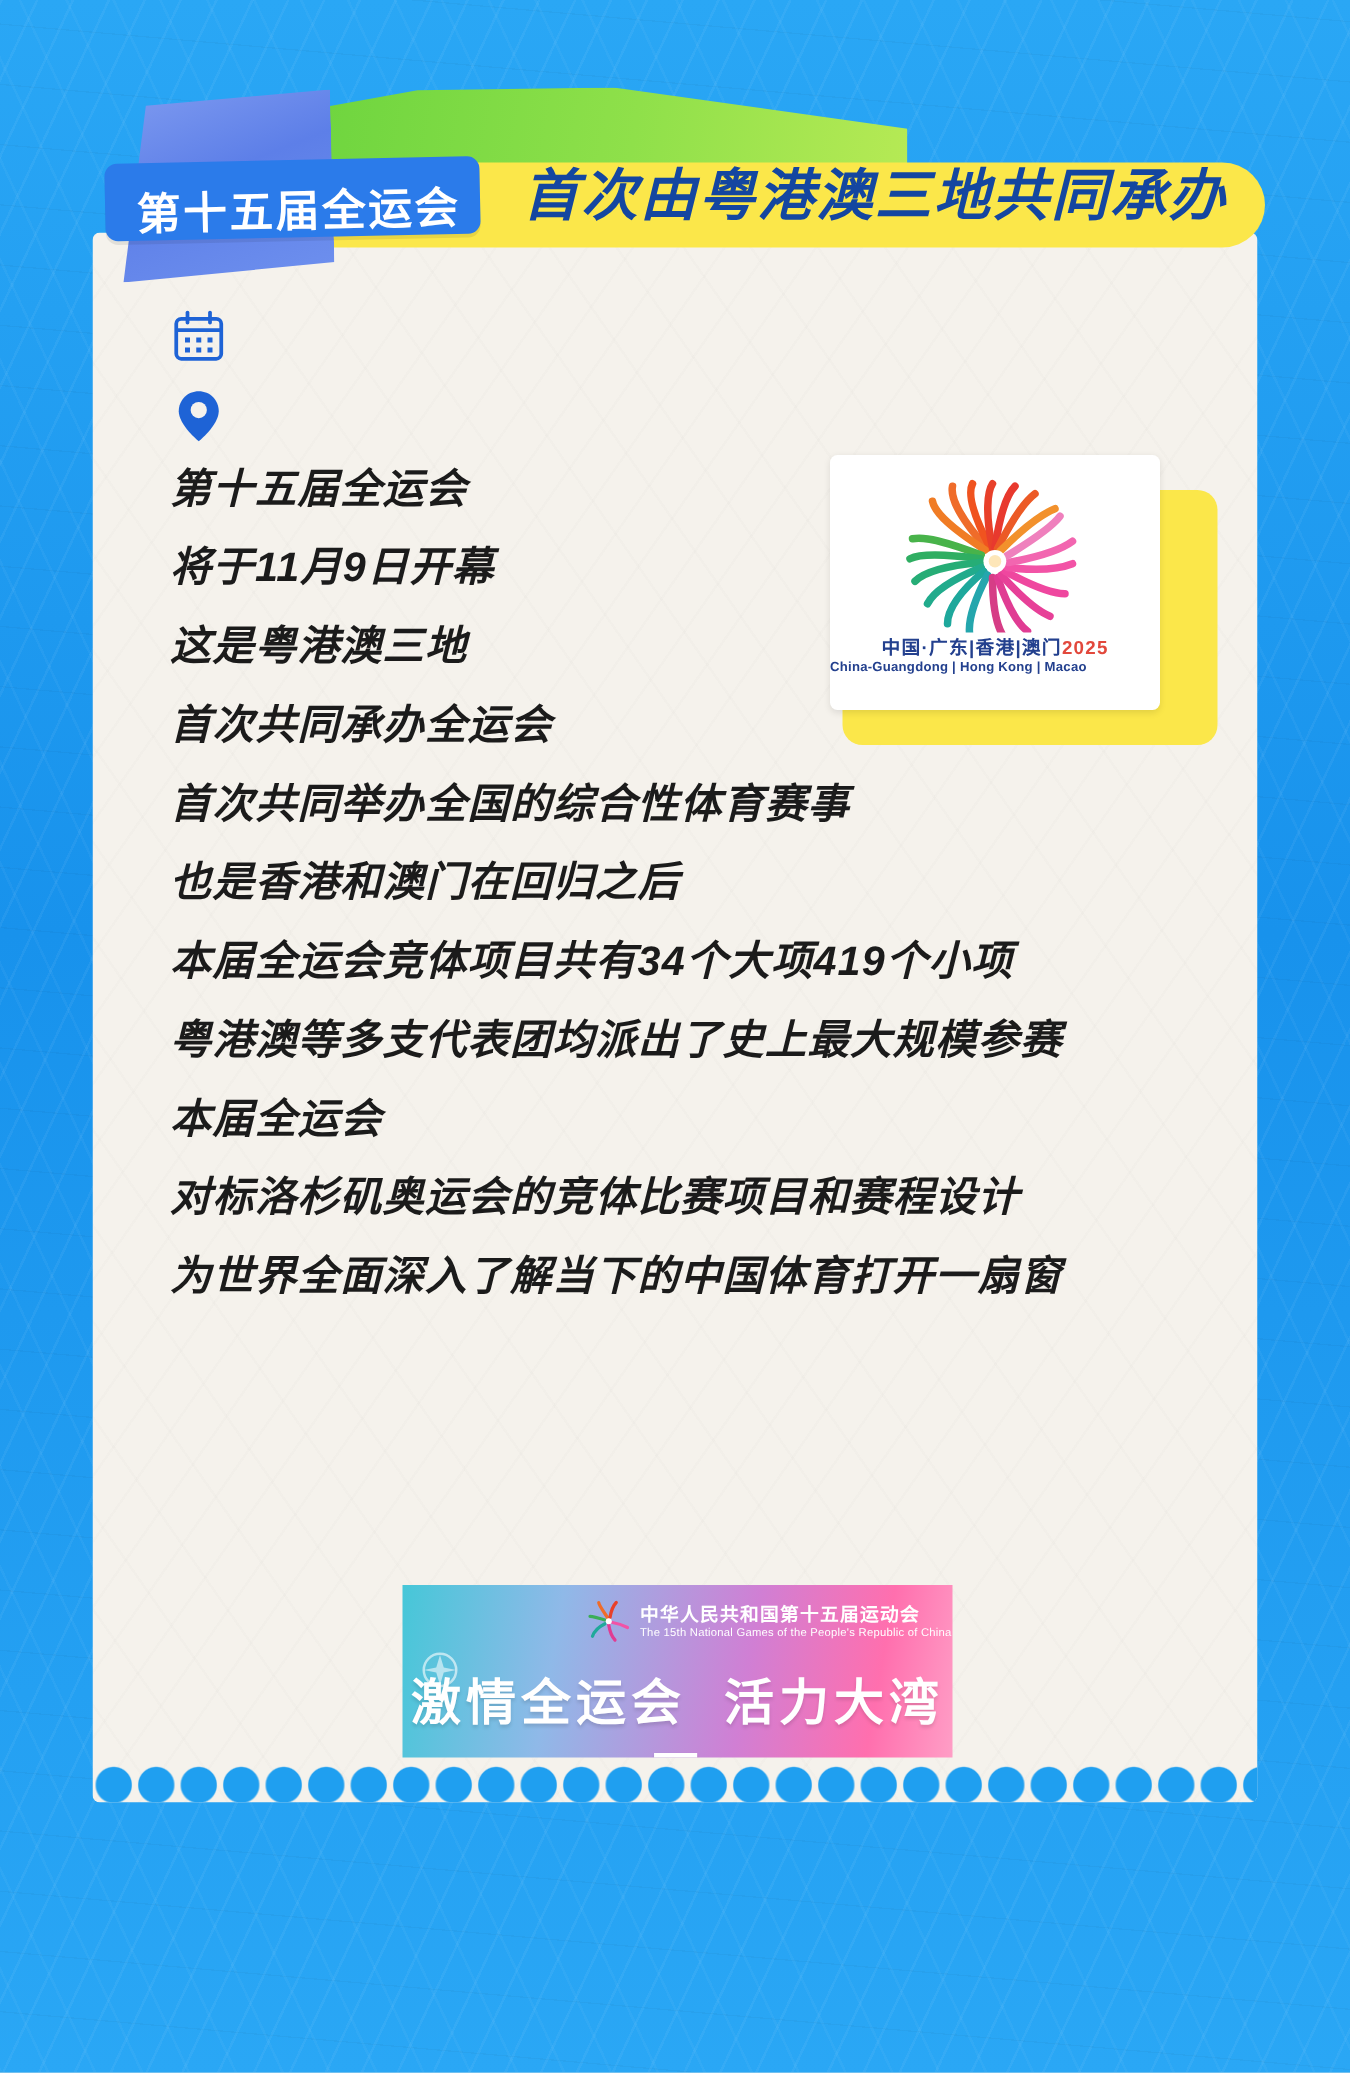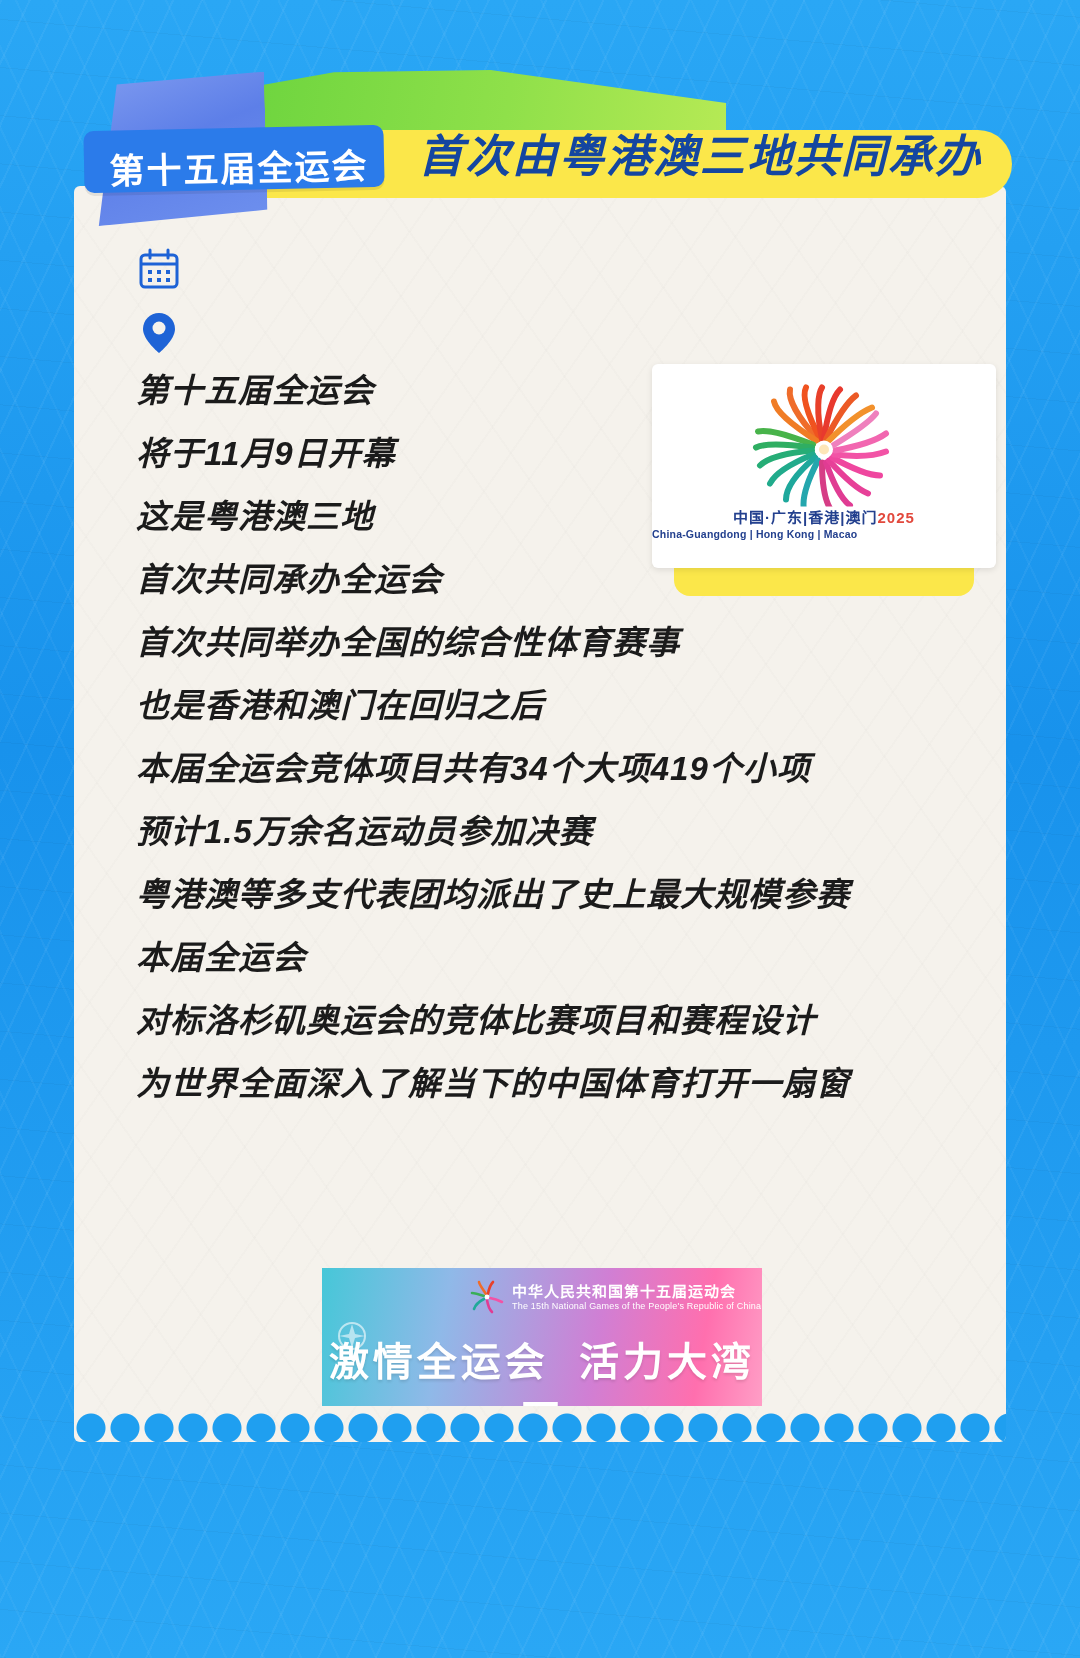--- a/index.html
+++ b/index.html
@@ -189,23 +189,23 @@
     position: absolute;
     left: 22px;
     top: 28px;
     width: 300px;
     height: 204px;
     background: #fbe74a;
     border-radius: 16px;
   }
   .emblem-card {
     position: absolute;
-    left: 0px;
+    left: 12px;
     top: 0px;
-    width: 344px;
+    width: 264px;
     height: 204px;
     background: #ffffff;
     border-radius: 6px;
     box-shadow: 0 2px 6px rgba(0,0,0,0.10);
     overflow: hidden;
   }
   .emblem-burst {
     position: absolute;
     left: 50%;
     top: 82px;
@@ -339,21 +339,20 @@
       </div>
 
       <div class="body-lines">
         <div class="line">第十五届全运会</div>
         <div class="line">将于11月9日开幕</div>
         <div class="line">这是粤港澳三地</div>
         <div class="line">首次共同承办全运会</div>
         <div class="line">首次共同举办全国的综合性体育赛事</div>
         <div class="line">也是香港和澳门在回归之后</div>
         <div class="line">本届全运会竞体项目共有34个大项419个小项</div>
-        <div class="line">预计1.5万余名运动员参加决赛</div>
         <div class="line">粤港澳等多支代表团均派出了史上最大规模参赛</div>
         <div class="line">本届全运会</div>
         <div class="line">对标洛杉矶奥运会的竞体比赛项目和赛程设计</div>
         <div class="line">为世界全面深入了解当下的中国体育打开一扇窗</div>
       </div>
     </div>
 
     <div class="emblem-wrap">
       <div class="emblem-yellow"></div>
       <div class="emblem-card">

